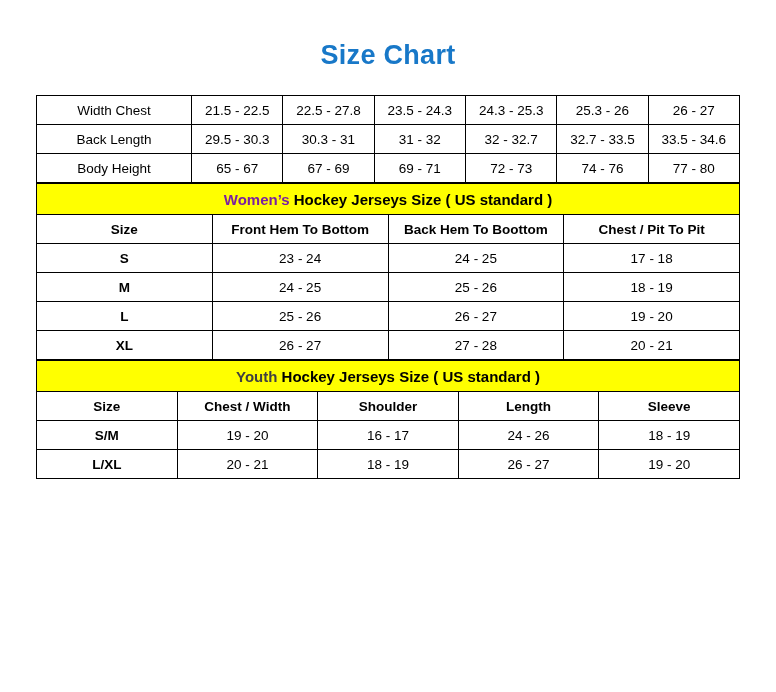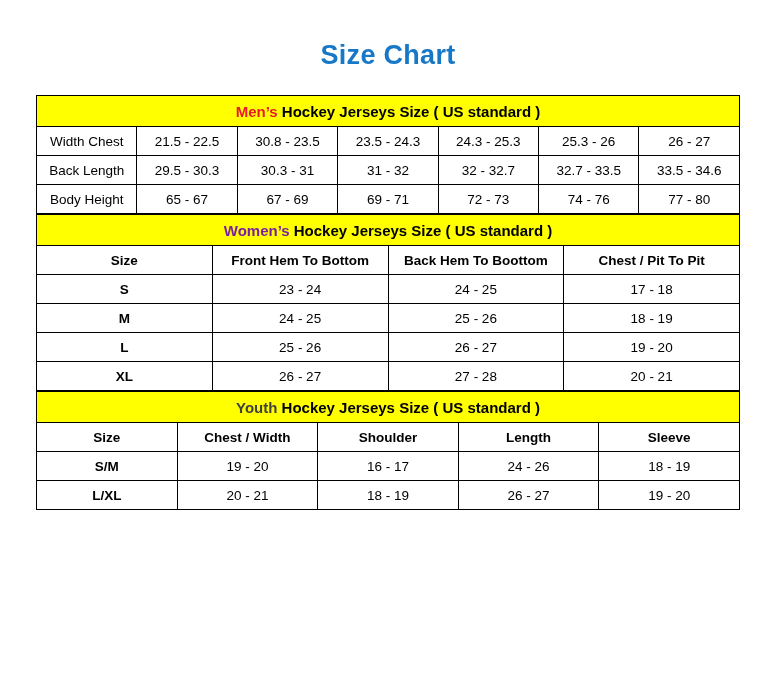--- a/index.html
+++ b/index.html
@@ -69,27 +69,24 @@
 <body>
 
 <div class="page">
 
   <div class="title">Size Chart</div>
 
   <div class="charts">
 
     <table class="men-table">
       <tbody>
-        <tr class="section-head">
-          <td colspan="7"><span class="accent-red">Men’s</span><span> Hockey Jerseys Size ( US standard )</span></td>
-        </tr>
         <tr>
           <td>Width Chest</td>
           <td>21.5 - 22.5</td>
-          <td>30.8 - 23.5</td>
+          <td>22.5 - 27.8</td>
           <td>23.5 - 24.3</td>
           <td>24.3 - 25.3</td>
           <td>25.3 - 26</td>
           <td>26 - 27</td>
         </tr>
         <tr>
           <td>Back Length</td>
           <td>29.5 - 30.3</td>
           <td>30.3 - 31</td>
           <td>31 - 32</td>

